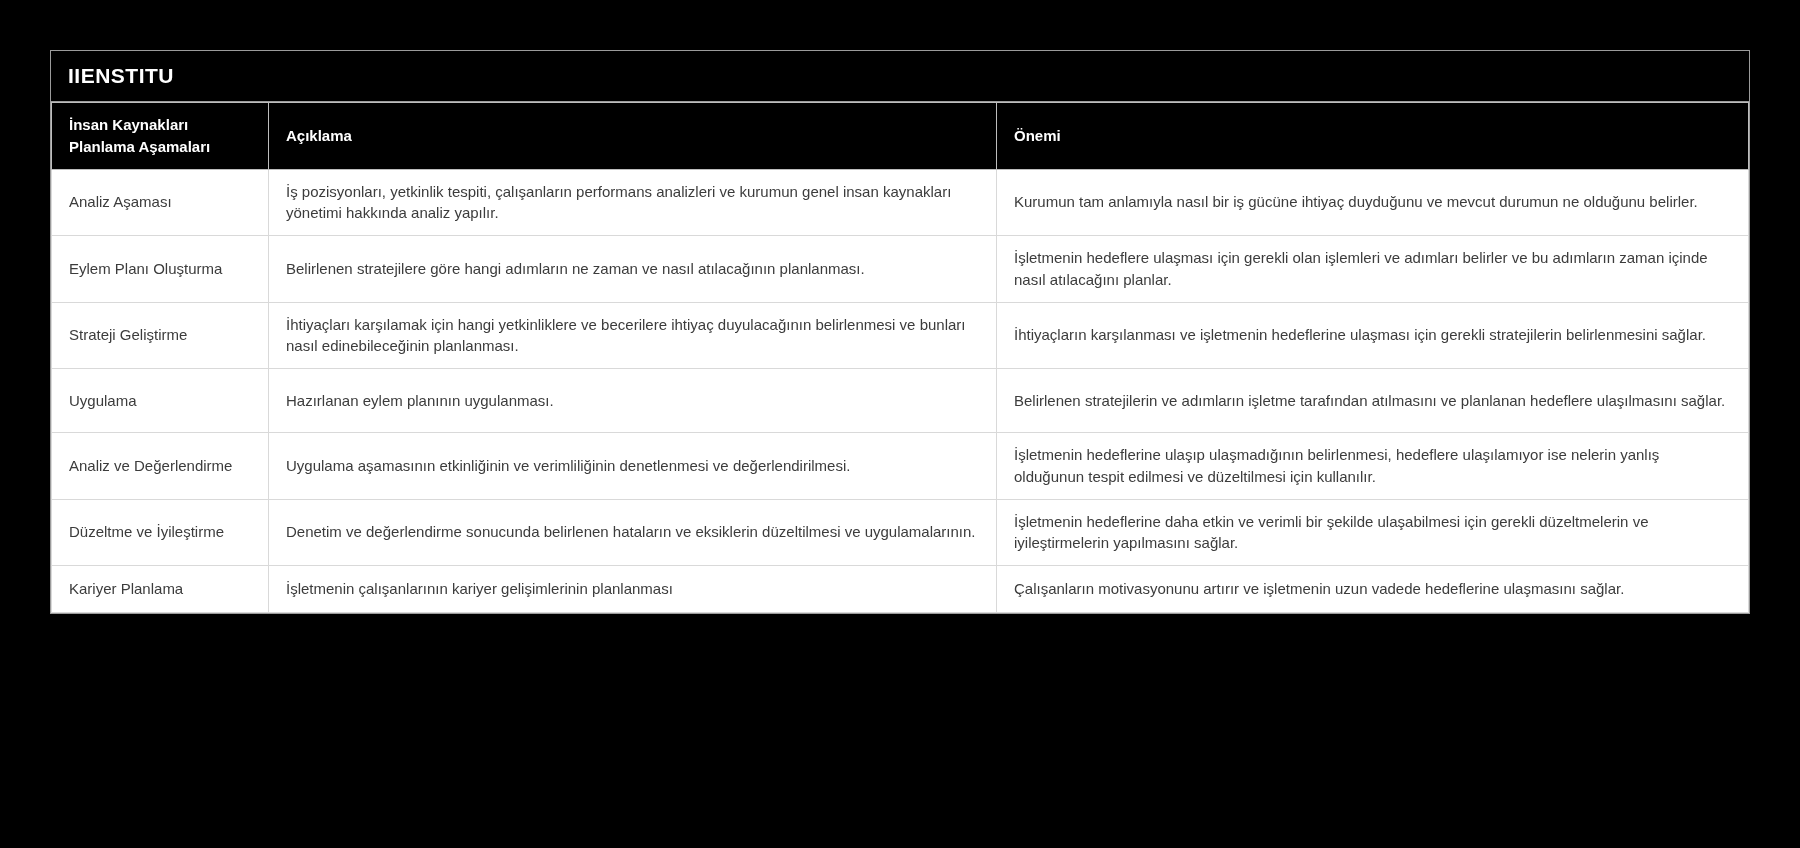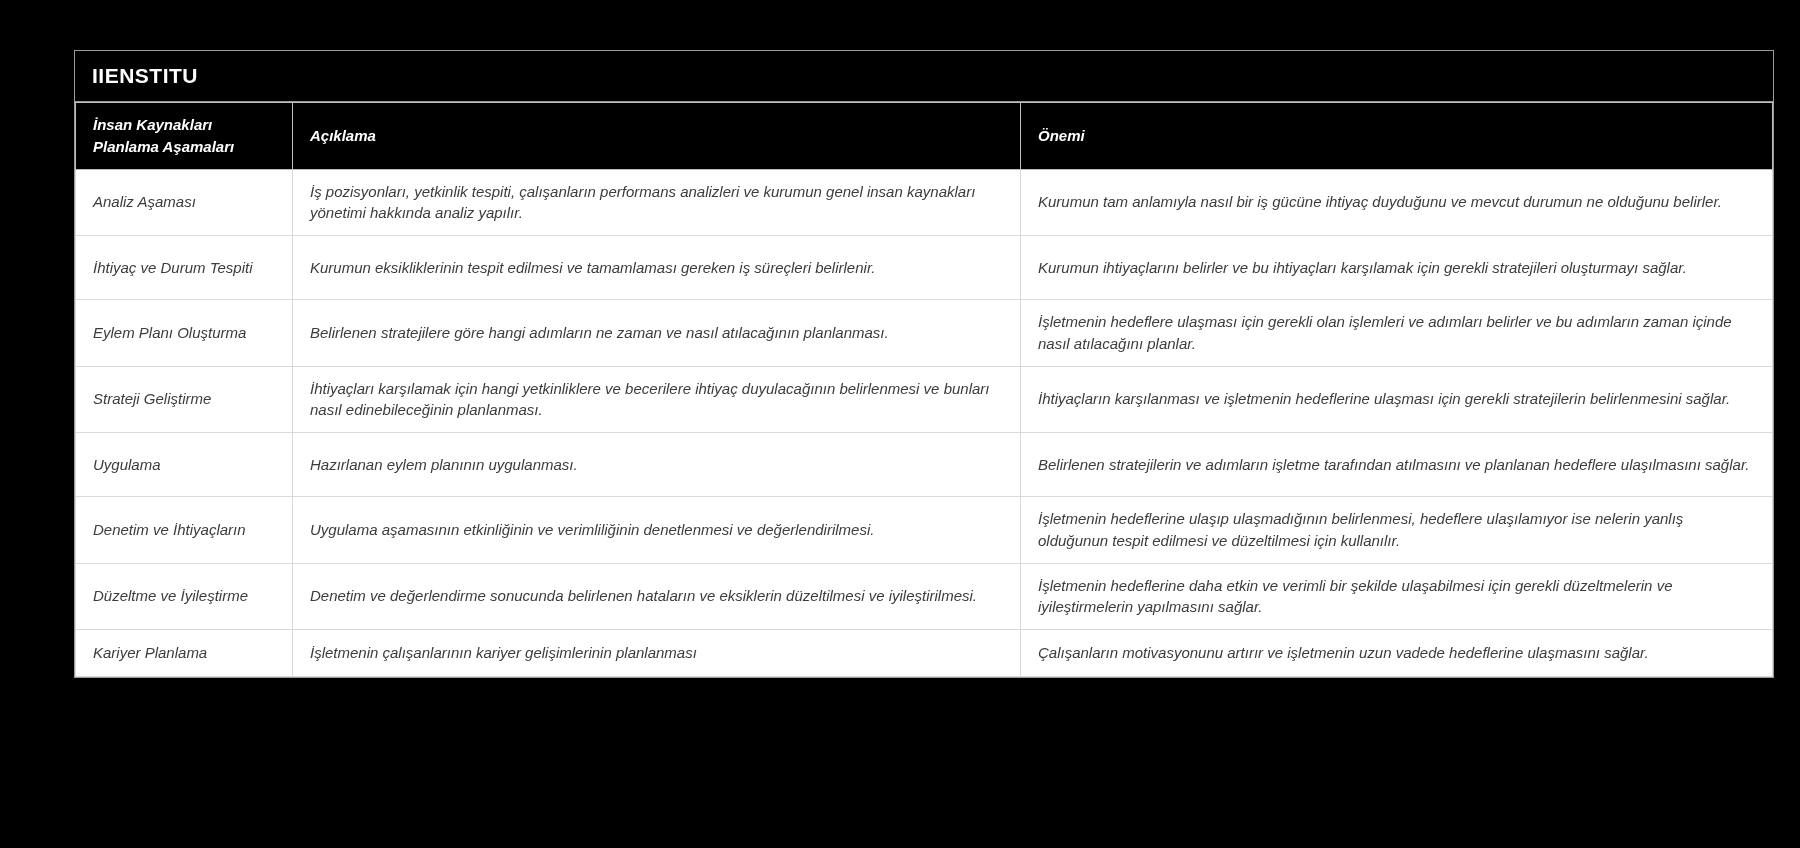--- a/index.html
+++ b/index.html
@@ -12,21 +12,20 @@
     overflow: hidden;
   }
   .frame {
     position: absolute;
     left: 50px;
     top: 50px;
     width: 1700px;
     box-sizing: border-box;
     border: 1px solid #9b9b9b;
     background: #22c55e;
-    margin-left: 24px;
   }
   .title-bar {
     background: #000000;
     color: #ffffff;
     font-size: 21px;
     font-weight: 700;
     padding: 13px 17px;
     border-bottom: 1px solid #9b9b9b;
     letter-spacing: 0.5px;
   }
@@ -55,21 +54,21 @@
     color: #3c3c3c;
     font-size: 15px;
     font-weight: 400;
     text-align: left;
     vertical-align: middle;
     padding: 11px 17px;
     border: 1px solid #d9d9d9;
     line-height: 1.45;
     box-sizing: border-box;
   }
-  table.hr-table tr { height: 64px; font-style: italic; }
+  table.hr-table tr { height: 64px; }
   table.hr-table tr.single { height: 47px; padding-left: 16px; }
 </style>
 </head>
 <body>
 
 <div class="frame">
   <div class="title-bar">IIENSTITU</div>
   <table class="hr-table">
     <colgroup>
       <col class="c1">
@@ -83,47 +82,42 @@
         <th>Önemi</th>
       </tr>
     </thead>
     <tbody>
       <tr>
         <td>Analiz Aşaması</td>
         <td>İş pozisyonları, yetkinlik tespiti, çalışanların performans analizleri ve kurumun genel insan kaynakları yönetimi hakkında analiz yapılır.</td>
         <td>Kurumun tam anlamıyla nasıl bir iş gücüne ihtiyaç duyduğunu ve mevcut durumun ne olduğunu belirler.</td>
       </tr>
       <tr>
-        <td>İhtiyaç ve Durum Tespiti</td>
-        <td>Kurumun eksikliklerinin tespit edilmesi ve tamamlaması gereken iş süreçleri belirlenir.</td>
-        <td>Kurumun ihtiyaçlarını belirler ve bu ihtiyaçları karşılamak için gerekli stratejileri oluşturmayı sağlar.</td>
-      </tr>
-      <tr>
         <td>Eylem Planı Oluşturma</td>
         <td>Belirlenen stratejilere göre hangi adımların ne zaman ve nasıl atılacağının planlanması.</td>
         <td>İşletmenin hedeflere ulaşması için gerekli olan işlemleri ve adımları belirler ve bu adımların zaman içinde nasıl atılacağını planlar.</td>
       </tr>
       <tr>
         <td>Strateji Geliştirme</td>
         <td>İhtiyaçları karşılamak için hangi yetkinliklere ve becerilere ihtiyaç duyulacağının belirlenmesi ve bunları nasıl edinebileceğinin planlanması.</td>
         <td>İhtiyaçların karşılanması ve işletmenin hedeflerine ulaşması için gerekli stratejilerin belirlenmesini sağlar.</td>
       </tr>
       <tr>
         <td>Uygulama</td>
         <td>Hazırlanan eylem planının uygulanması.</td>
         <td>Belirlenen stratejilerin ve adımların işletme tarafından atılmasını ve planlanan hedeflere ulaşılmasını sağlar.</td>
       </tr>
       <tr>
-        <td>Denetim ve İhtiyaçların</td>
+        <td>Analiz ve Değerlendirme</td>
         <td>Uygulama aşamasının etkinliğinin ve verimliliğinin denetlenmesi ve değerlendirilmesi.</td>
         <td>İşletmenin hedeflerine ulaşıp ulaşmadığının belirlenmesi, hedeflere ulaşılamıyor ise nelerin yanlış olduğunun tespit edilmesi ve düzeltilmesi için kullanılır.</td>
       </tr>
       <tr>
         <td>Düzeltme ve İyileştirme</td>
-        <td>Denetim ve değerlendirme sonucunda belirlenen hataların ve eksiklerin düzeltilmesi ve iyileştirilmesi.</td>
+        <td>Denetim ve değerlendirme sonucunda belirlenen hataların ve eksiklerin düzeltilmesi ve uygulamalarının.</td>
         <td>İşletmenin hedeflerine daha etkin ve verimli bir şekilde ulaşabilmesi için gerekli düzeltmelerin ve iyileştirmelerin yapılmasını sağlar.</td>
       </tr>
       <tr class="single">
         <td>Kariyer Planlama</td>
         <td>İşletmenin çalışanlarının kariyer gelişimlerinin planlanması</td>
         <td>Çalışanların motivasyonunu artırır ve işletmenin uzun vadede hedeflerine ulaşmasını sağlar.</td>
       </tr>
     </tbody>
   </table>
 </div>

